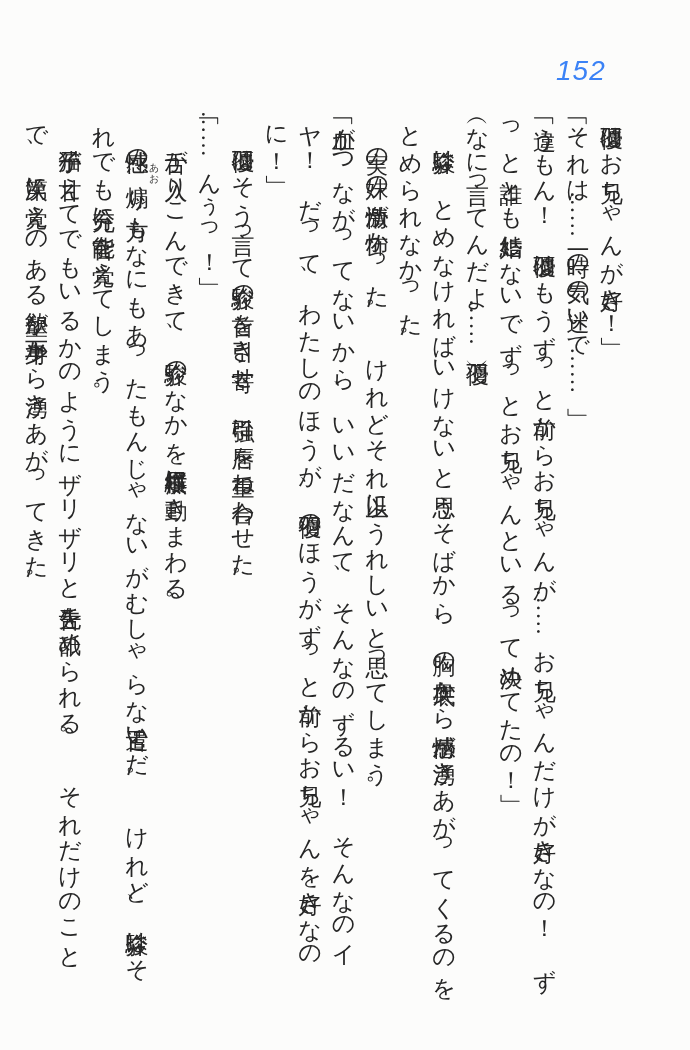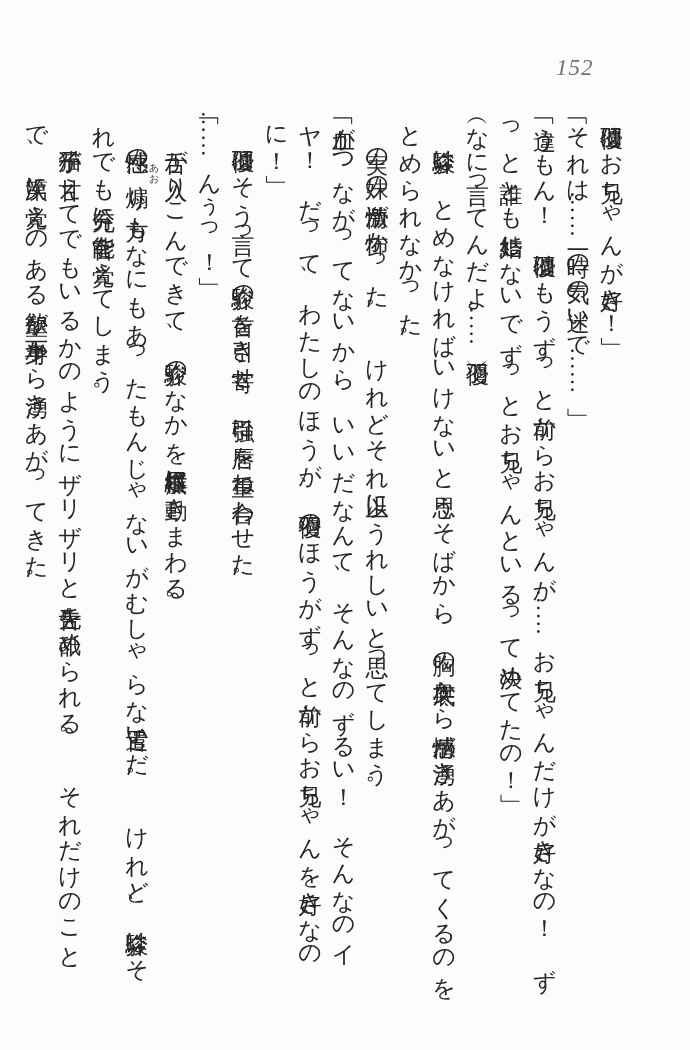--- a/index.html
+++ b/index.html
@@ -14,25 +14,25 @@
     margin: 0 auto;
     background: #fcfcfb;
     overflow: hidden;
     font-family: "Liberation Serif", "DejaVu Serif", serif;
     color: #2b2b2b;
   }
   .page-number {
     position: absolute;
     top: 55px;
     left: 556px;
-    font-size: 23px;
+    font-size: 28px;
     font-style: italic;
     letter-spacing: 1px;
-    color: #737373;
-    font-family: Liberation Serif, serif;
+    color: #3b82f6;
+    font-family: Liberation Sans, sans-serif;
   }
   .text-block {
     position: absolute;
     top: 110px;
     right: 62px;
     height: 880px;
     writing-mode: vertical-rl;
     -webkit-writing-mode: vertical-rl;
     text-orientation: mixed;
     font-size: 23px;

